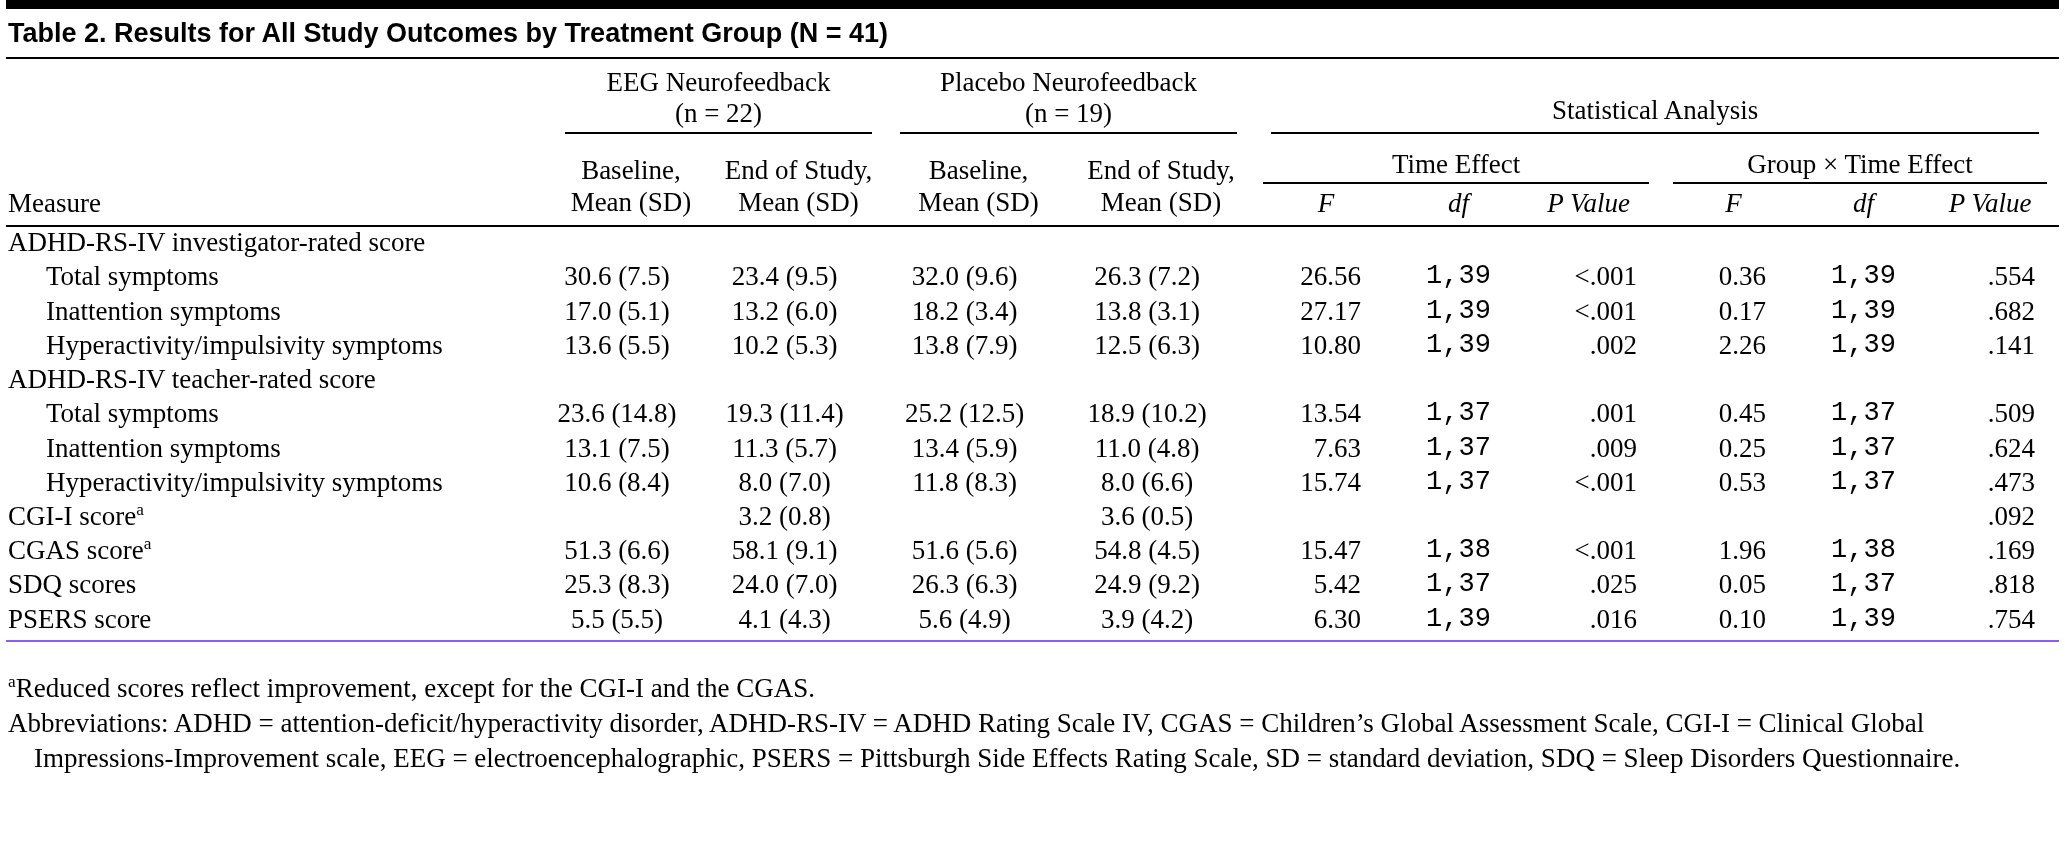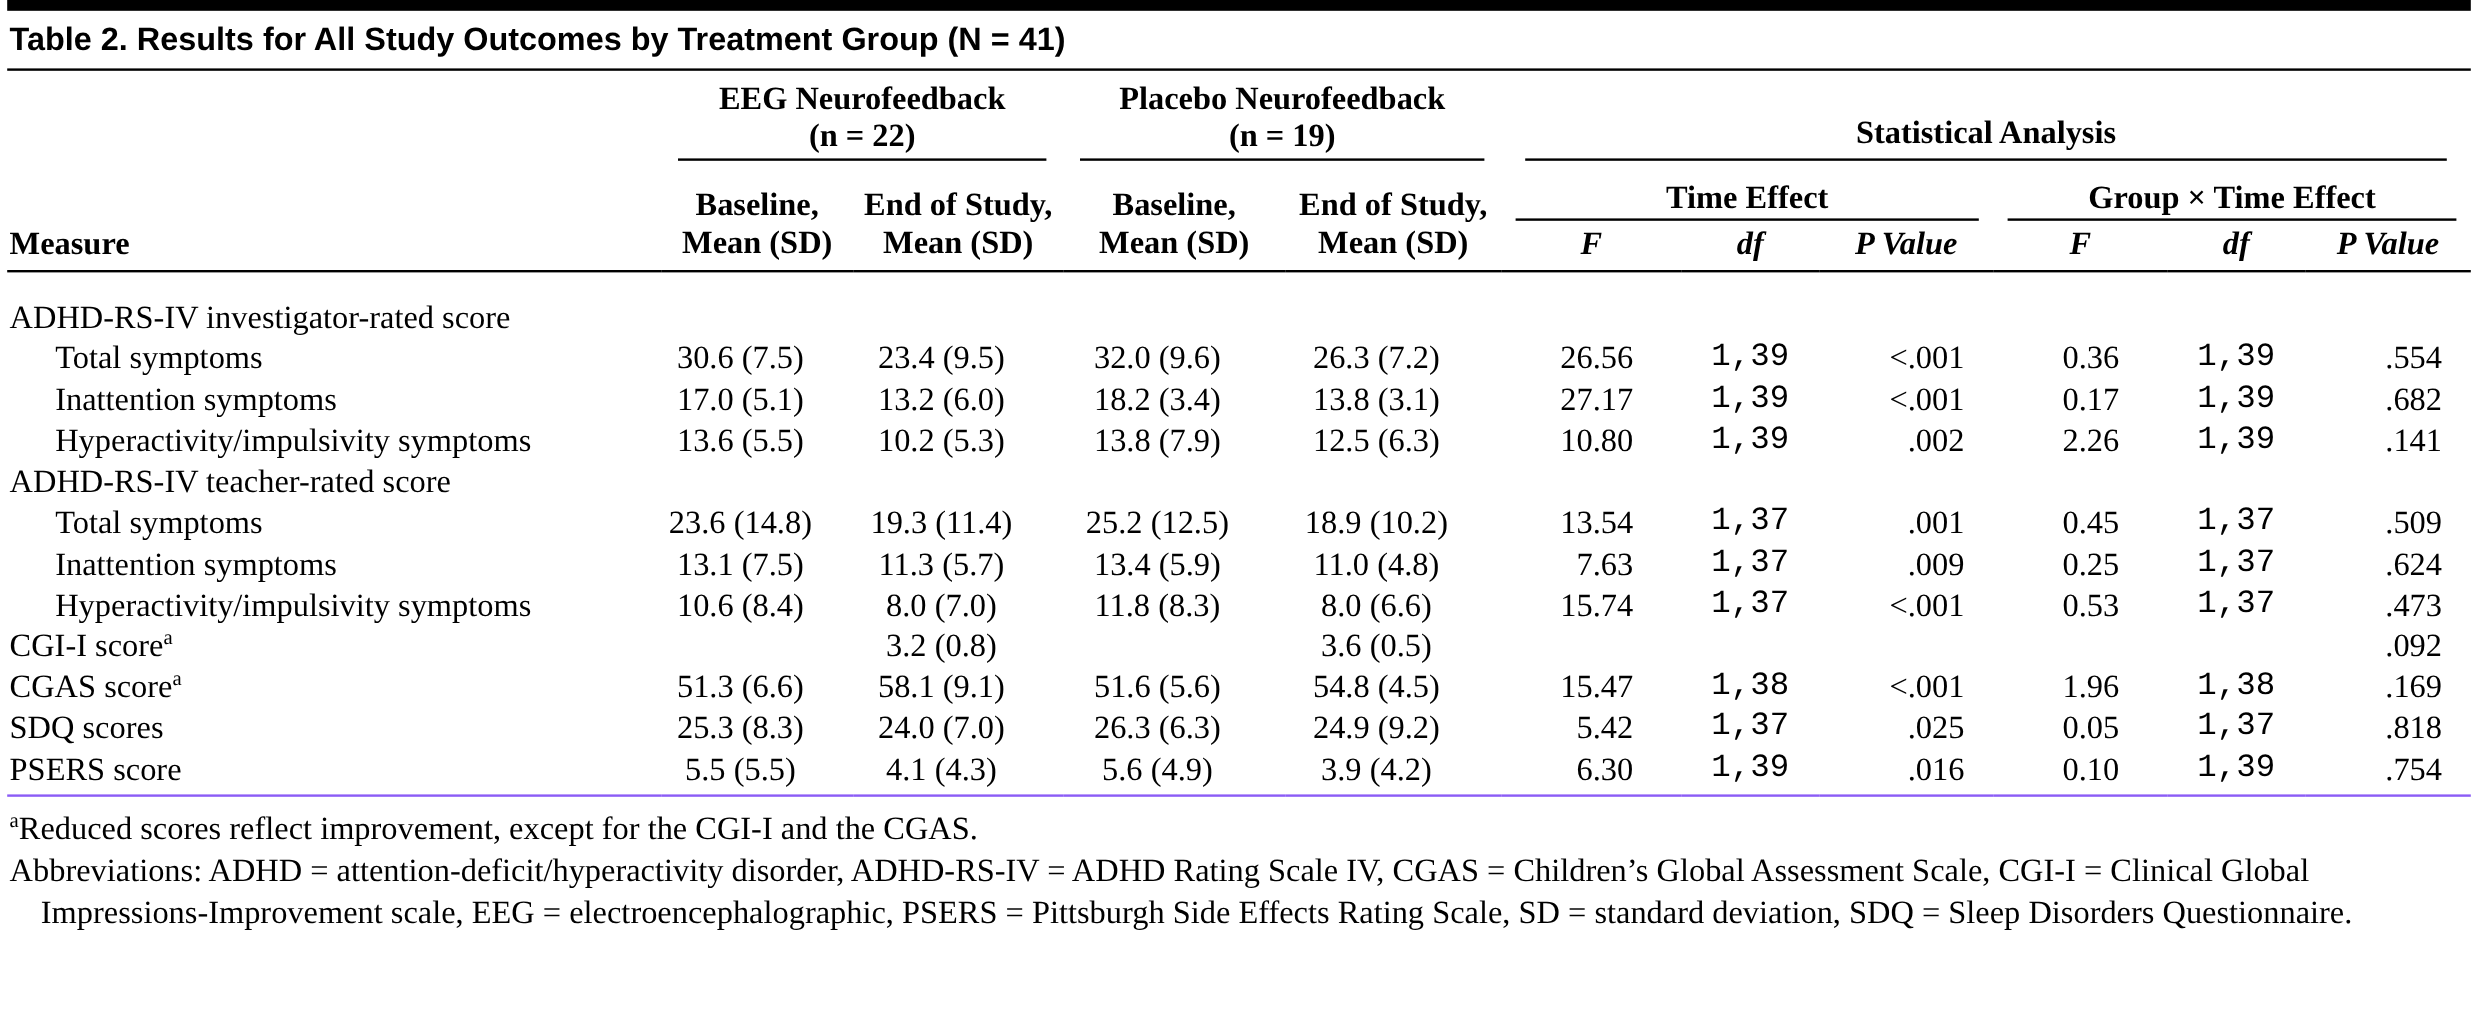--- a/index.html
+++ b/index.html
@@ -19,21 +19,21 @@
     padding: 9px 2px 8px 2px;
   }
   .title-rule { border-bottom: 2px solid #000; }
 
   table {
     border-collapse: collapse;
     table-layout: fixed;
     width: 2053px;
     margin-top: 2px;
   }
-  th { font-weight: bold; font-size: 27px; }
+  th { font-weight: normal; font-size: 27px; }
 
   
   .measure-head {
     vertical-align: bottom; text-align: left;
     border-bottom: 2px solid #000;
     padding: 0 0 6px 2px;
   }
   .grp-th { vertical-align: bottom; padding-top: 6px; }
   .grp {
     text-align: center;
@@ -53,32 +53,32 @@
   .effect-th .grp { margin: 0 12px; padding-bottom: 2px; }
   .stat-col {
     border-bottom: 2px solid #000;
     vertical-align: bottom; text-align: center;
     padding: 4px 0 6px 0;
     font-style: italic;
   }
 
   
   tbody td { padding-top: 2px; padding-bottom: 2px; line-height: 1.12; }
-  tbody tr:first-child td { padding-top: 22px; }
+  tbody tr:first-child td { padding-top: 0; }
   tbody tr:last-child td { border-bottom: 2px solid #8b5cf6; padding-bottom: 6px; }
   td.measure { text-align: left; padding-left: 2px; }
   td.measure.indent { padding-left: 40px; }
   td.mean  { text-align: center; padding-right: 28px; font-family: Liberation Serif, serif; }
   td.fval  { text-align: right; padding-right: 40px; }
   td.dfval { text-align: center; font-family: Liberation Mono, monospace; }
   td.pval  { text-align: right; padding-right: 24px; }
 
   sup { font-size: 64%; vertical-align: super; line-height: 0; }
 
-  .footnotes { padding: 9px 2px 0 2px; }
+  .footnotes { padding: 9px 2px 0 2px; margin-top: 20px; }
   .footnotes p { line-height: 1.3; }
   .abbrev { padding-left: 26px; text-indent: -26px; }
 </style>
 </head>
 <body>
 
 <div class="page">
   <div class="topbar"></div>
   <div class="title">Table 2. Results for All Study Outcomes by Treatment Group (N = 41)</div>
   <div class="title-rule"></div>

